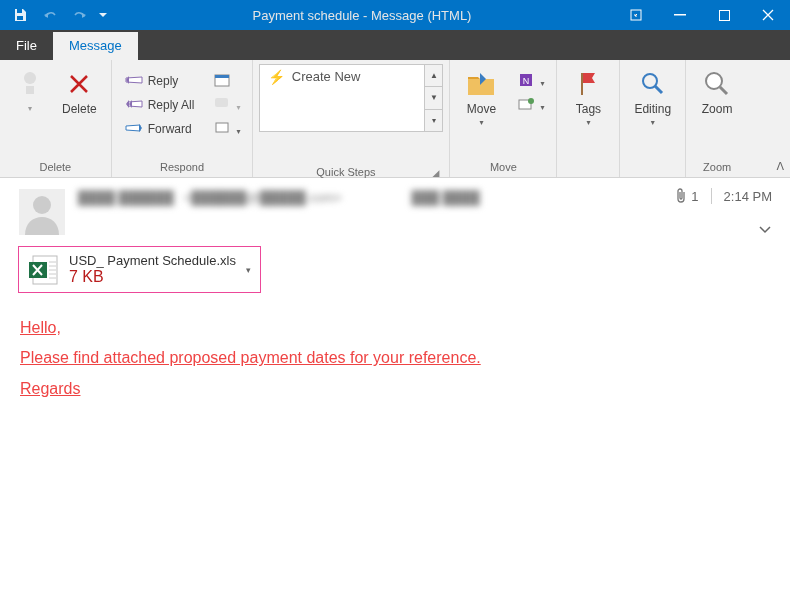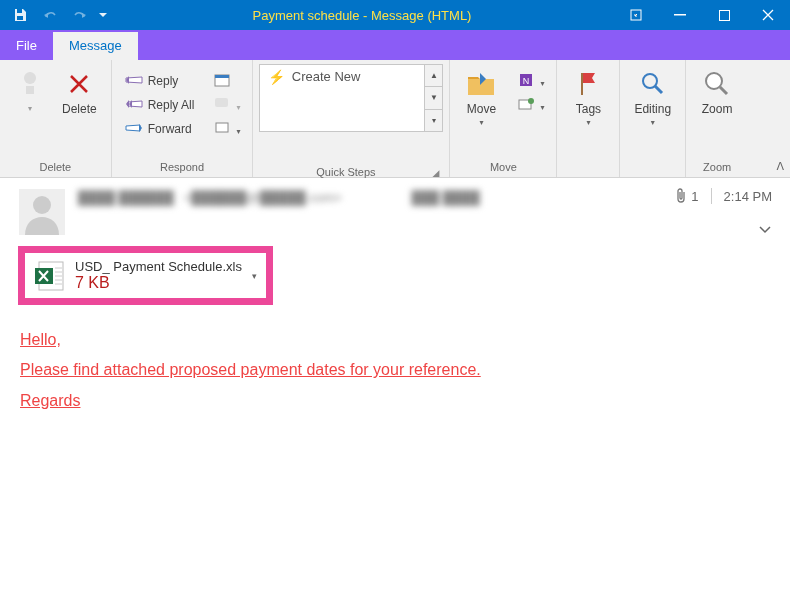--- a/index.html
+++ b/index.html
@@ -1,26 +1,26 @@
 <!DOCTYPE html>
 <html><head>
 <meta charset="utf-8">
 <style>
 * { margin: 0; padding: 0; box-sizing: border-box; font-family: "Segoe UI", Tahoma, sans-serif; }
 body { width: 790px; height: 593px; background: #fff; overflow: hidden; }
 
-.titlebar { height: 30px; background: #0173C7; display: flex; align-items: center; color: #fde047; font-size: 12px; }
+.titlebar { height: 30px; background: #0173C7; display: flex; align-items: center; color: #e5e5e5; font-size: 12px; }
 .qat { display: flex; gap: 2px; padding-left: 6px; }
 .qat-btn { width: 28px; height: 28px; display: flex; align-items: center; justify-content: center; cursor: pointer; opacity: 0.9; }
 .qat-btn.dis { opacity: 0.45; }
 .title { flex: 1; text-align: center; font-size: 13px; }
 .winbtns { display: flex; }
 .winbtn { width: 44px; height: 30px; display: flex; align-items: center; justify-content: center; cursor: pointer; }
 
-.tabbar { height: 30px; background: #8b5cf6; display: flex; align-items: flex-end; color: #fff; font-size: 13px; }
+.tabbar { height: 30px; background: #404040; display: flex; align-items: flex-end; color: #fff; font-size: 13px; }
 .tab { padding: 6px 16px 7px; cursor: pointer; }
 .tab.active { background: #F1F1F1; color: #0173C7; }
 .tell { display: flex; align-items: center; padding: 0 12px 7px; color: #cde5f6; font-style: normal; }
 .tell svg { margin-right: 6px; }
 
 .ribbon { height: 118px; background: #F1F1F1; border-bottom: 1px solid #d4d4d4; display: flex; position: relative; }
 .group { display: flex; flex-direction: column; align-items: center; border-right: 1px solid #d9d9d9; padding: 4px 6px 0; }
 .group-body { flex: 1; display: flex; align-items: flex-start; }
 .group-label { font-size: 11px; color: #666; padding: 2px 0 4px; }
 
@@ -43,21 +43,21 @@
 .header-row { display: flex; align-items: flex-start; }
 .avatar { width: 48px; height: 48px; display: flex; align-items: center; justify-content: center; margin-right: 12px; }
 .sender-line { height: 18px; display: flex; align-items: center; gap: 10px; }
 .blur { filter: blur(3px); color: #888; font-size: 13px; }
 .subject { font-size: 20px; font-weight: 600; color: #333; margin-top: 4px; }
 .header-right { position: absolute; right: 18px; top: 10px; display: flex; align-items: center; gap: 12px; color: #666; font-size: 13px; }
 .clip { display: flex; align-items: center; gap: 4px; }
 .chev { position: absolute; right: 18px; top: 42px; color: #666; cursor: pointer; }
 
 .attach-area { padding: 10px 18px 6px 18px; }
-.attachment { display: inline-flex; align-items: center; border: 7px solid #ec4899; padding: 6px 10px; cursor: pointer; background: #fff; min-width: 230px; }
+.attachment { display: inline-flex; align-items: center; border: 1px solid #ec4899; padding: 6px 10px; cursor: pointer; background: #fff; min-width: 230px; }
 .xls-ico { width: 32px; height: 32px; margin-right: 8px; position: relative; }
 .att-name { font-size: 13px; color: #333; }
 .att-size { font-size: 16px; color: #b91c1c; }
 .att-dd { margin-left: auto; padding-left: 10px; font-size: 9px; color: #666; }
 
 .body-text { padding: 14px 20px; font-family: "Times New Roman", serif; font-size: 16px; color: #ef4444; line-height: 1.9; text-decoration: underline; }
 
 .dd-arrow { font-size: 8px; color: #666; margin-top: 2px; }
 </style>
 </head>

